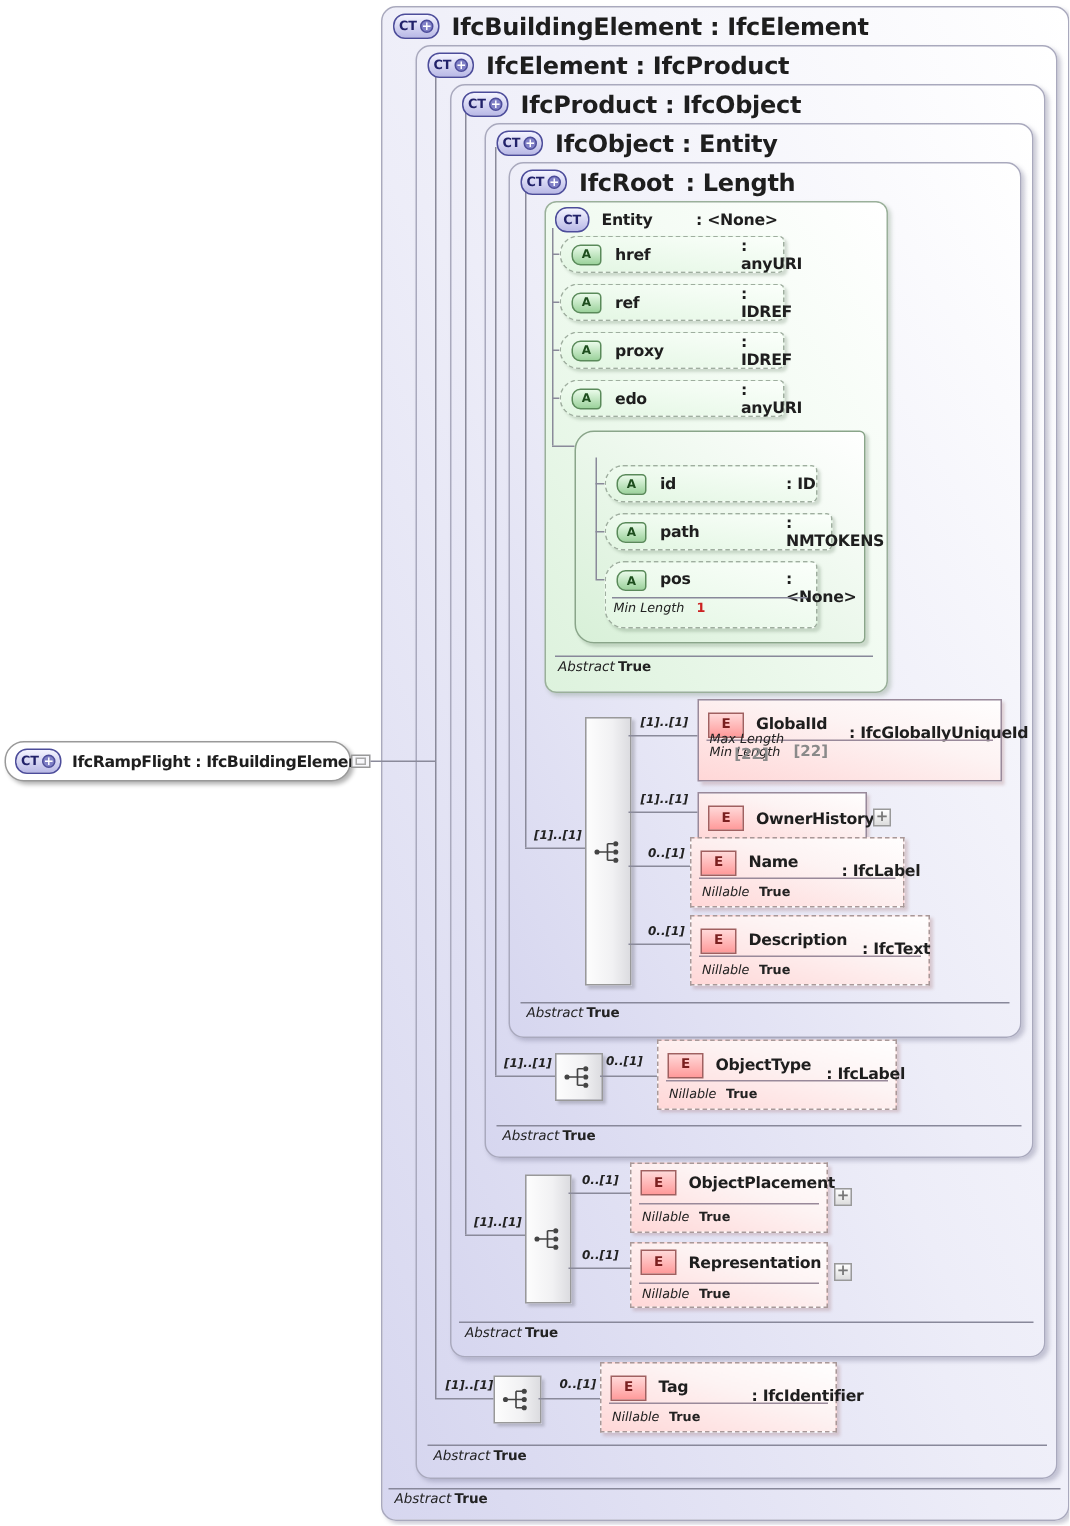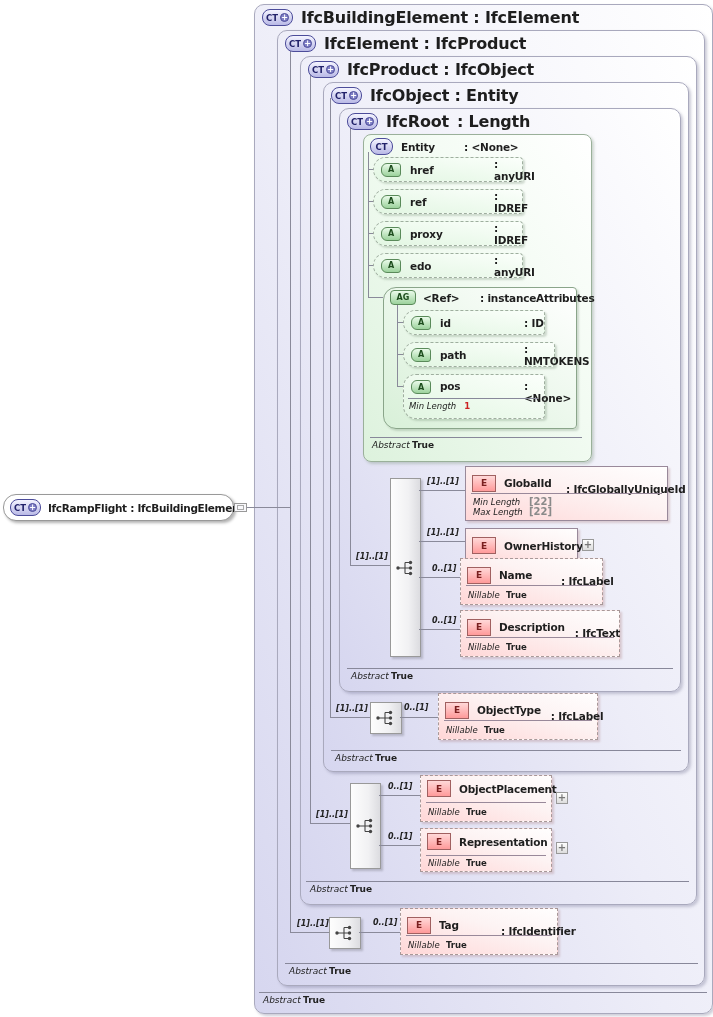--- a/index.html
+++ b/index.html
@@ -161,25 +161,20 @@
     <span class="a-nm">proxy</span>
     <span class="a-tp">: IDREF</span>
   </div>
   <div class="attr" style="left:373px;top:253px;width:150px;height:25px;">
     <span class="badge-a">A</span>
     <span class="a-nm">edo</span>
     <span class="a-tp">: anyURI</span>
   </div>
 
   <div class="agbox" style="left:383px;top:287px;width:192px;height:140px;"></div>
-  <div class="hdr" style="left:390px;top:290px;gap:7px;">
-    <span class="badge-ag">AG</span>
-    <span class="nm" style="min-width:50px;font-size:10.5px;">&lt;Ref&gt;</span>
-    <span class="tp" style="font-size:10.5px;">: instanceAttributes</span>
-  </div>
   <div class="line" style="left:397px;top:305px;width:1px;height:81px;"></div>
   <div class="line" style="left:397px;top:322px;width:6px;height:1px;"></div>
   <div class="line" style="left:397px;top:354px;width:6px;height:1px;"></div>
   <div class="line" style="left:397px;top:386px;width:6px;height:1px;"></div>
 
   <div class="attr" style="left:403px;top:310px;width:142px;height:25px;">
     <span class="badge-a">A</span>
     <span class="a-nm">id</span>
     <span class="a-tp">: ID</span>
   </div>
@@ -221,21 +216,21 @@
     <div class="e-hdr">
         <span class="badge-e">E</span>
       <span class="e-nm">GlobalId</span>
       <span class="e-tp">: IfcGloballyUniqueId</span>
       </div>
     <div class="e-hr"></div>
     <div class="f-row" style="top:29px;">
         <span class="f-lbl">Min Length</span>
         <span class="f-val">[22]</span>
       </div>
-    <div class="f-row" style="top:39px;">
+    <div class="f-row" style="top:21px;flex-direction:column;">
         <span class="f-lbl">Max Length</span>
         <span class="f-val">[22]</span>
       </div>
   </div>
 
   <div class="line" style="left:419px;top:541px;width:46px;height:1px;"></div>
   <div class="card" style="left:427px;top:528px;">[1]..[1]</div>
   <div class="ebox solid" style="left:465px;top:528px;width:113px;height:32px;">
     <div class="e-hdr" style="top:8px;">
         <span class="badge-e">E</span>

